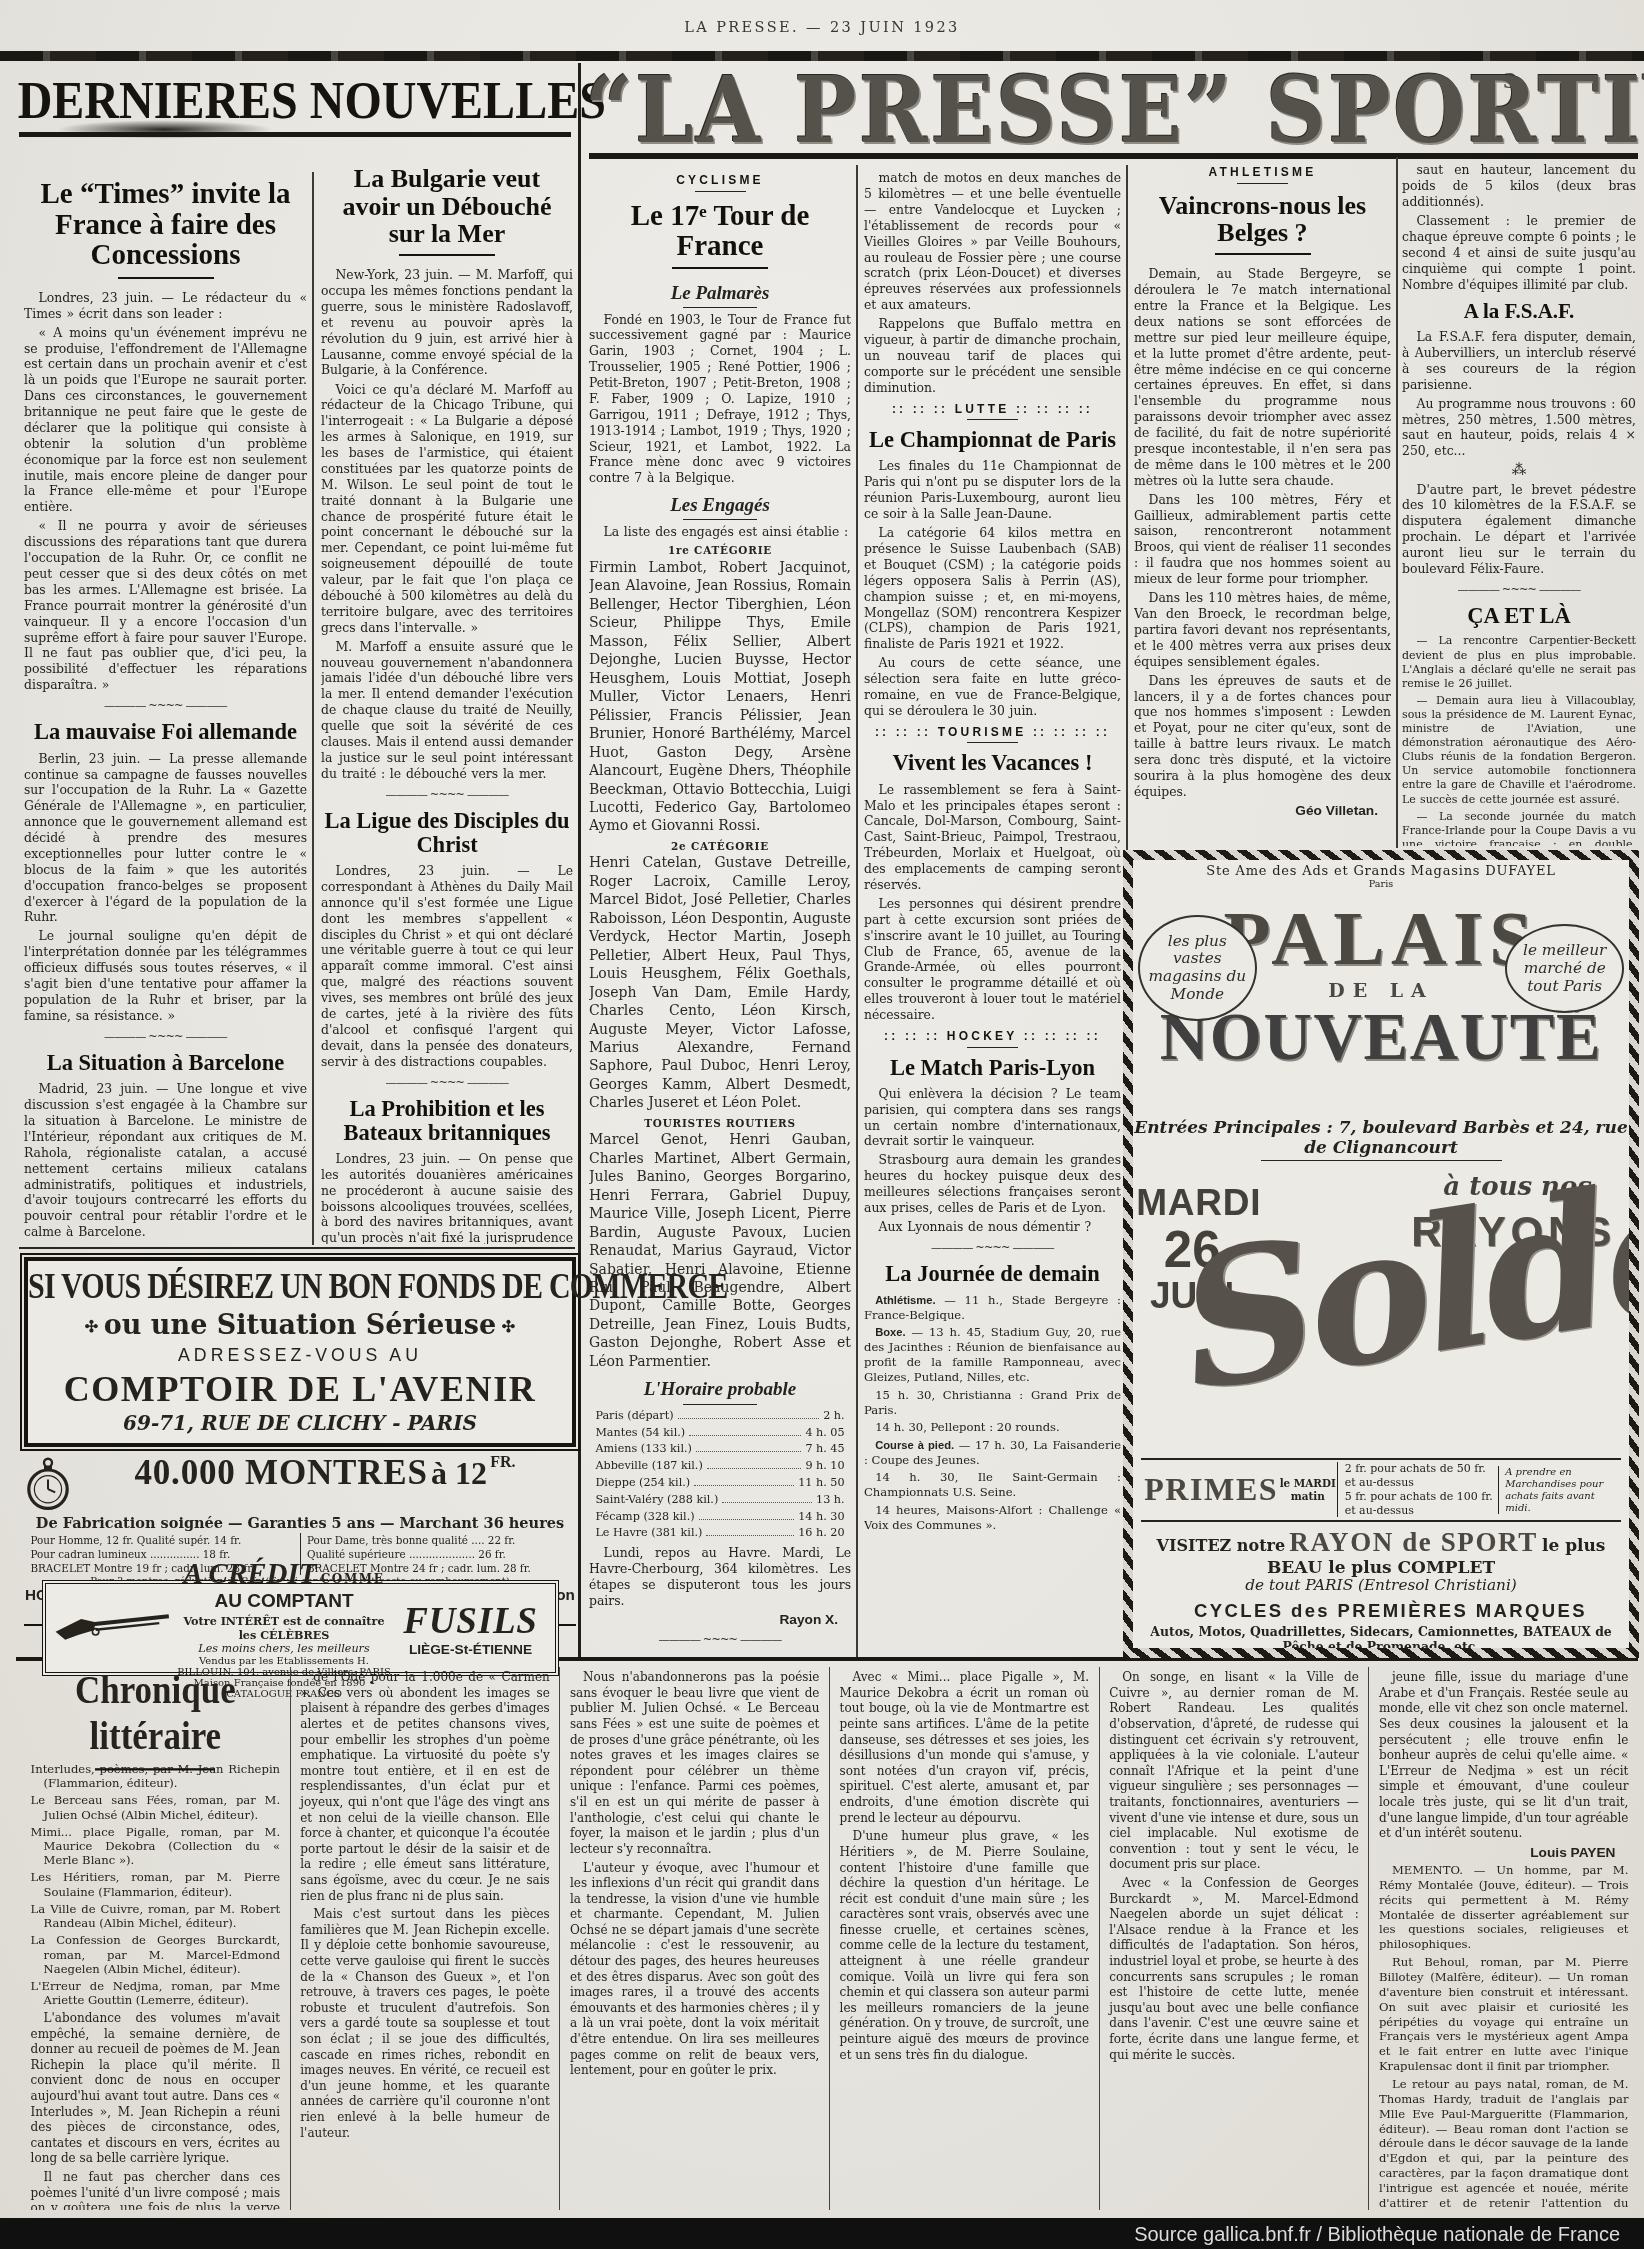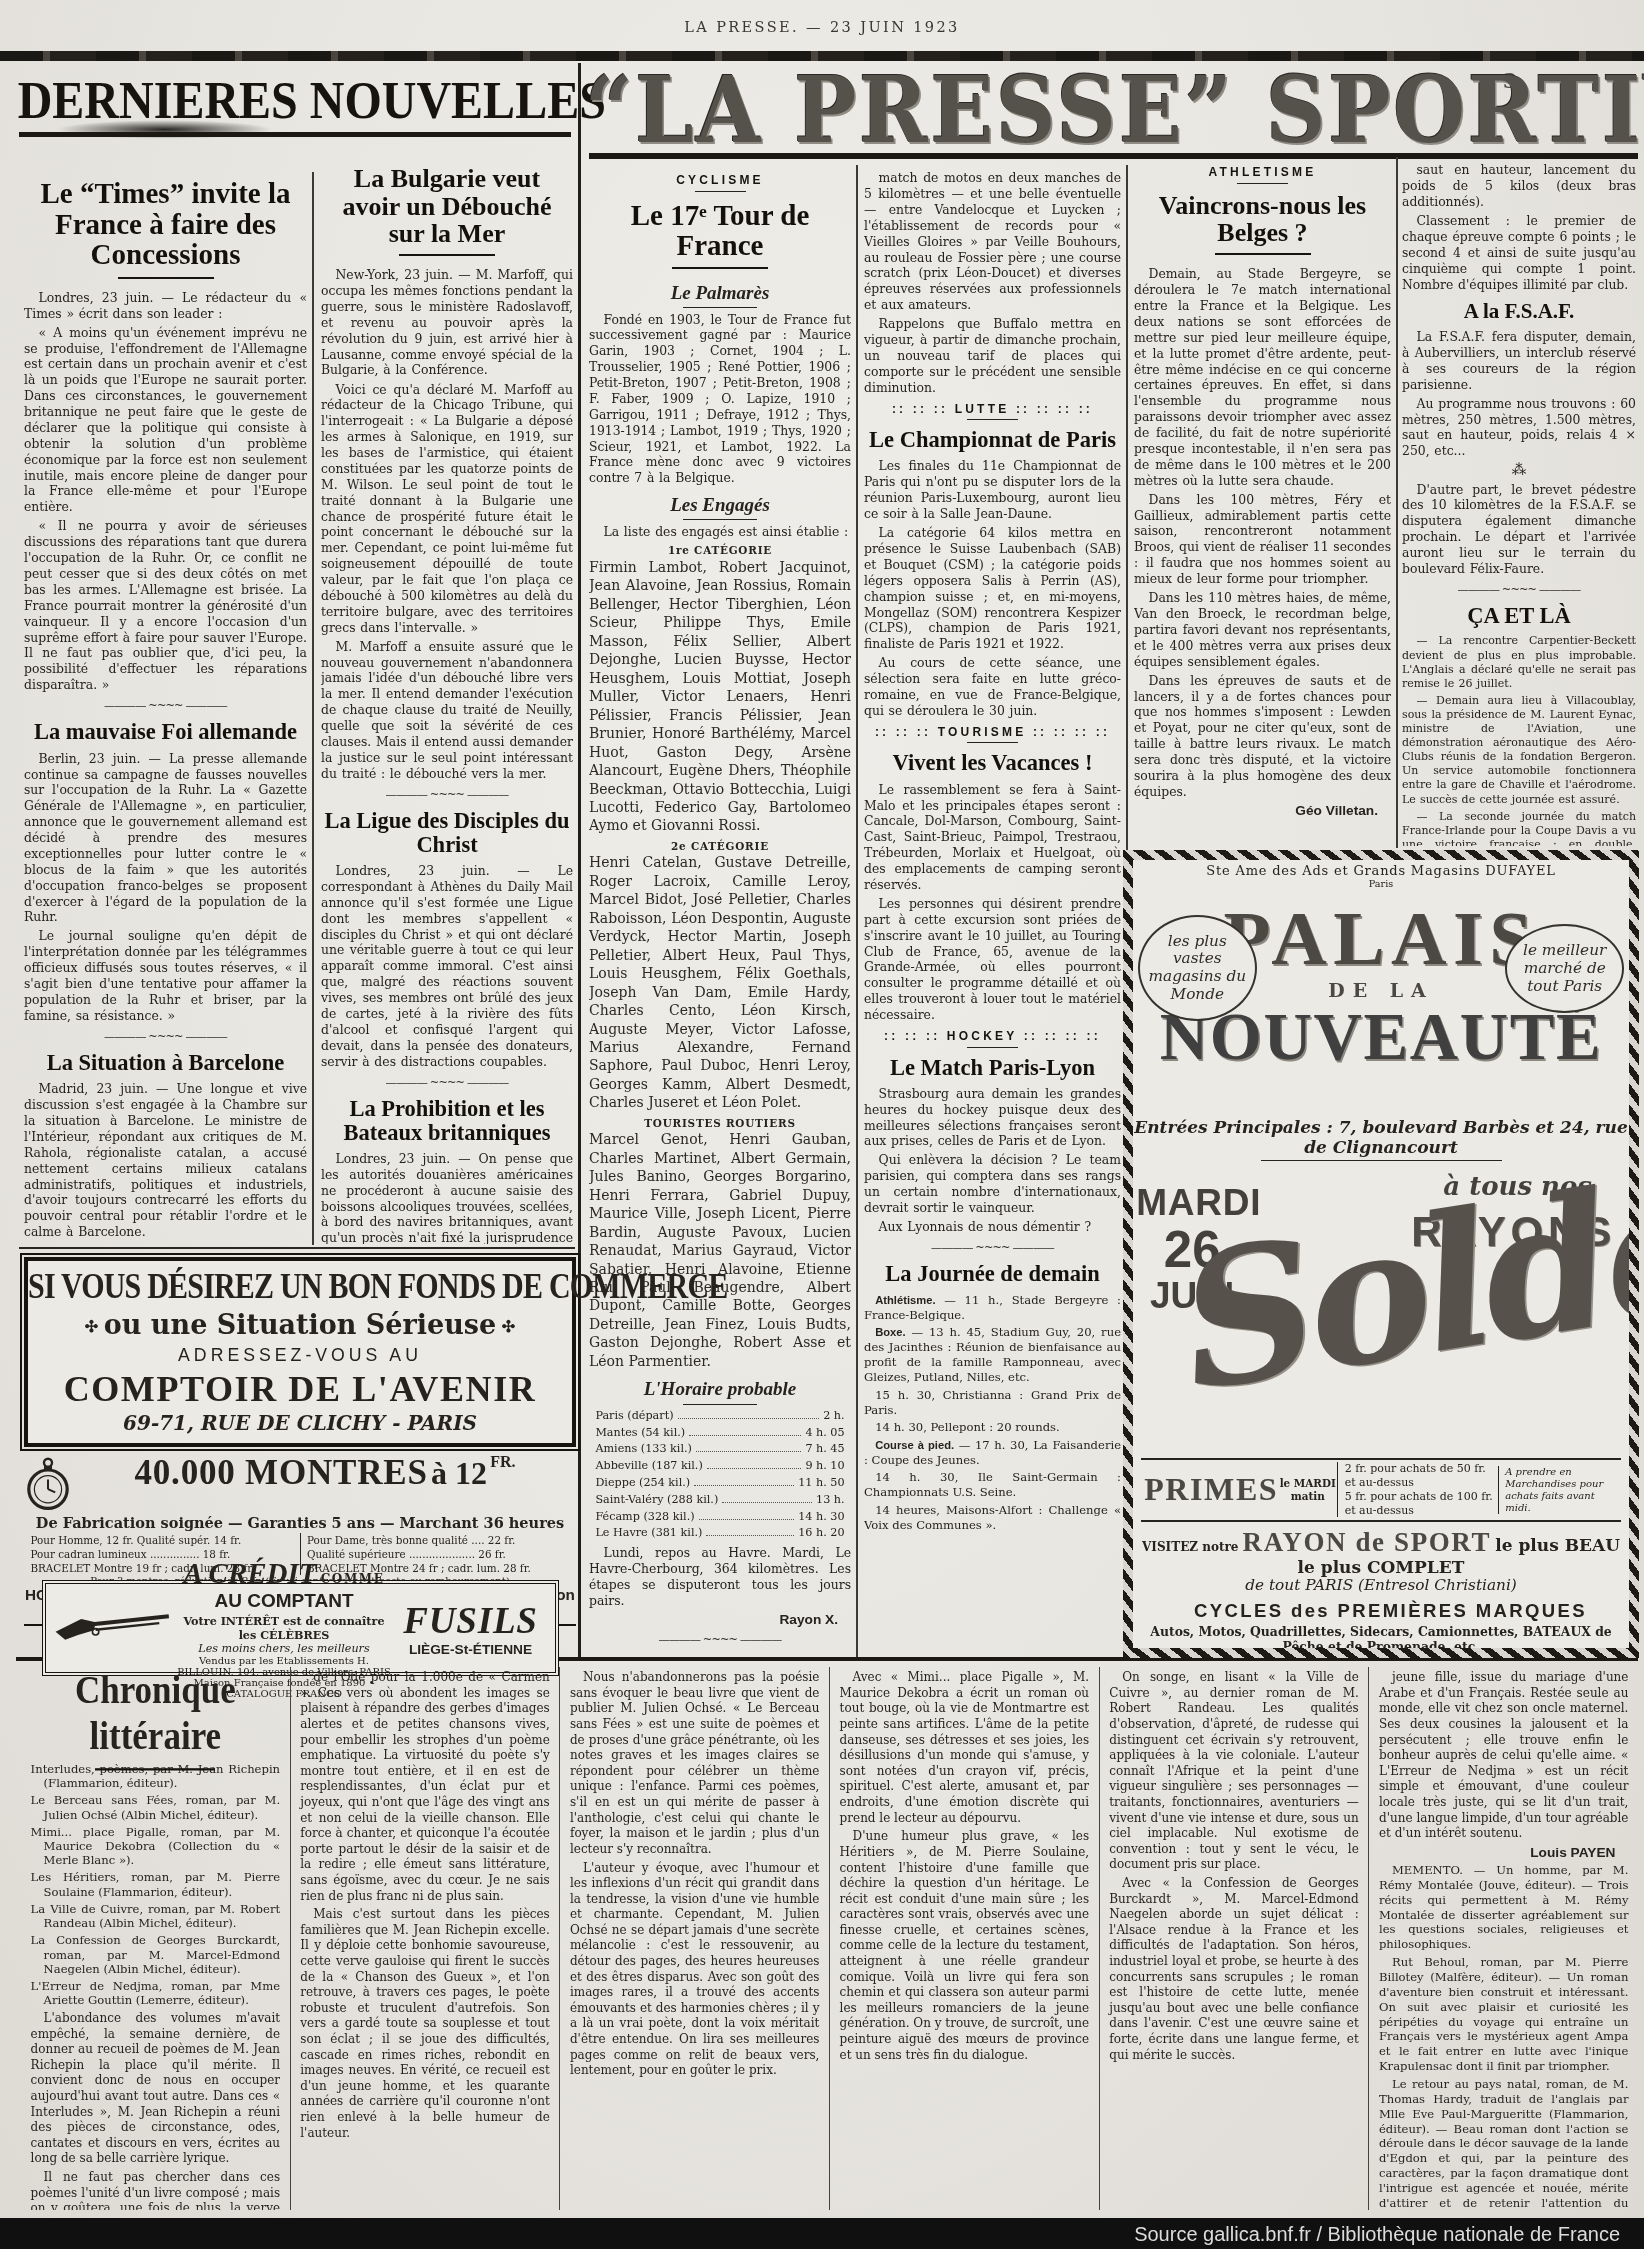--- a/index.html
+++ b/index.html
@@ -117,21 +117,21 @@
   .datous { position:absolute; right:37px; top:9.6px; font-size:26px; font-style:italic; font-weight:bold; color:#44413b; }
   .drayons { position:absolute; right:13px; top:47px; font-size:42px; font-weight:900; letter-spacing:4.8px; font-family:"Liberation Sans",sans-serif; color:#504c46; text-shadow:0.8px 0.8px 0 #8d8880; }
   .dsoldes { position:absolute; left:48px; top:37px; width:450px; font-family:"DejaVu Serif",serif; font-style:italic; font-weight:bold;
     font-size:185px; line-height:1; color:#56524b; transform:rotate(-9deg); letter-spacing:-8px; text-shadow:1.6px 1.6px 0 #938e86; }
   .dprimes { display:flex; align-items:center; border-top:2.4px solid #26221c; border-bottom:2.4px solid #26221c; margin:0 8px; padding:2.4px 3.2px; text-align:left; }
   .dprimes .pbig { font-size:32px; font-weight:900; font-family:"Liberation Serif",serif; color:#4c4842; letter-spacing:1.6px; }
   .dprimes .pwhen { font-size:10.4px; font-weight:bold; width:59px; text-align:center; line-height:1.2; }
   .dprimes .pcond { flex:1; font-size:11px; line-height:1.25; border-left:1.6px solid #26221c; padding-left:6.4px; }
   .dprimes .pital { width:120px; font-size:10px; font-style:italic; border-left:1.6px solid #26221c; padding-left:6.4px; line-height:1.2; }
   .dsport { margin-top:4.8px; line-height:1.15; }
-  .dv1 { font-size:12px; font-weight:bold;text-align:right; }
+  .dv1 { font-size:16px; font-weight:bold;text-align:right; }
   .dv2 { font-size:27px; font-weight:900; color:#4c4842; font-family:"Liberation Serif",serif; letter-spacing:1.6px; }
   .dv3 { font-size:17px; font-weight:bold; }
   .dv4 { font-size:15.3px; font-style:italic; }
   .dcycles { font-size:18.5px; font-weight:bold; letter-spacing:2.4px; font-family:"Liberation Sans",sans-serif; margin-top:4.8px;padding-left:19px; }
   .dautos { font-size:12.4px; font-weight:bold; margin:2.4px 11.2px; }
 
   
   .chron { left:21px; top:1667px; width:1617px; height:543px; display:flex; gap:0; }
   .ccol { flex:1; padding:0 9.6px; overflow:hidden; }
   .ccol + .ccol { border-left:1.6px solid #47433c; }
@@ -268,22 +268,22 @@
     <h2 class="atitle t30 t28">Le Championnat de Paris</h2>
     <p class="p">Les finales du 11e Championnat de Paris qui n'ont pu se disputer lors de la réunion Paris-Luxembourg, auront lieu ce soir à la Salle Jean-Daune.</p>
     <p class="p">La catégorie 64 kilos mettra en présence le Suisse Laubenbach (SAB) et Bouquet (CSM) ; la catégorie poids légers opposera Salis à Perrin (AS), champion suisse ; et, en mi-moyens, Mongellaz (SOM) rencontrera Kespizer (CLPS), champion de Paris 1921, finaliste de Paris 1921 et 1922.</p>
     <p class="p">Au cours de cette séance, une sélection sera faite en lutte gréco-romaine, en vue de France-Belgique, qui se déroulera le 30 juin.</p>
     <div class="kicker">:: :: ::   TOURISME   :: :: :: ::</div>
     <h2 class="atitle t28">Vivent les Vacances !</h2>
     <p class="p">Le rassemblement se fera à Saint-Malo et les principales étapes seront : Cancale, Dol-Marson, Combourg, Saint-Cast, Saint-Brieuc, Paimpol, Trestraou, Trébeurden, Morlaix et Huelgoat, où des emplacements de camping seront réservés.</p>
     <p class="p">Les personnes qui désirent prendre part à cette excursion sont priées de s'inscrire avant le 10 juillet, au Touring Club de France, 65, avenue de la Grande-Armée, où elles pourront consulter le programme détaillé et où elles trouveront à louer tout le matériel nécessaire.</p>
     <div class="kicker">:: :: ::   HOCKEY   :: :: :: ::</div>
     <h2 class="atitle t28">Le Match Paris-Lyon</h2>
+    <p class="p">Qui enlèvera la décision ? Le team parisien, qui comptera dans ses rangs un certain nombre d'internationaux, devrait sortir le vainqueur.</p>
     <p class="p">Strasbourg aura demain les grandes heures du hockey puisque deux des meilleures sélections françaises seront aux prises, celles de Paris et de Lyon.</p>
-    <p class="p">Qui enlèvera la décision ? Le team parisien, qui comptera dans ses rangs un certain nombre d'internationaux, devrait sortir le vainqueur.</p>
     <p class="p">Aux Lyonnais de nous démentir ?</p>
     <div class="divider"></div>
     <h2 class="atitle t28">La Journée de demain</h2>
     <div class="agitem"><b>Athlétisme.</b><span> — 11 h., Stade Bergeyre : France-Belgique.</span></div>
     <div class="agitem"><b>Boxe.</b><span> — 13 h. 45, Stadium Guy, 20, rue des Jacinthes : Réunion de bienfaisance au profit de la famille Ramponneau, avec Gleizes, Putland, Nilles, etc.</span></div>
     <div class="agitem"><b></b><span>15 h. 30, Christianna : Grand Prix de Paris.</span></div>
     <div class="agitem"><b></b><span>14 h. 30, Pellepont : 20 rounds.</span></div>
     <div class="agitem"><b>Course à pied.</b><span> — 17 h. 30, La Faisanderie : Coupe des Jeunes.</span></div>
     <div class="agitem"><b></b><span>14 h. 30, Ile Saint-Germain : Championnats U.S. Seine.</span></div>
     <div class="agitem"><b></b><span>14 heures, Maisons-Alfort : Challenge « Voix des Communes ».</span></div>

